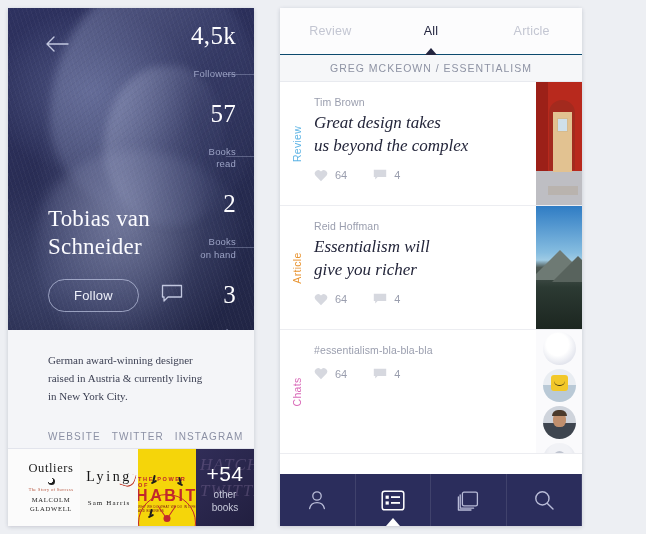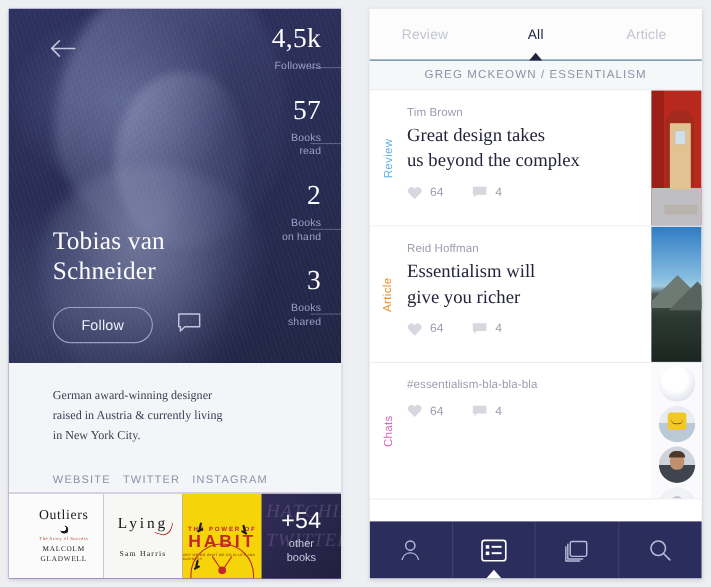--- a/index.html
+++ b/index.html
@@ -14,22 +14,22 @@
     width: 646px; height: 534px;
     background: #edeff3;
     display: flex;
     gap: 26px;
     padding: 8px;
   }
 
   
   .profile-phone {
     position: relative;
-    width: 302px; height: 518px;
-    background: #4c1d95;
+    width: 246px; height: 518px;
+    background: #0c4a6e;
     box-shadow: 0 1px 4px rgba(20,25,60,.18);
     overflow: hidden;
     display: flex;
     flex-direction: column;
   }
   .hero {
     position: relative;
     height: 322px;
     background:
       radial-gradient(ellipse 150px 120px at 34% 26%, rgba(128,140,190,.42), rgba(128,140,190,0) 70%),
@@ -92,21 +92,21 @@
     font-family: "Liberation Serif", serif;
     font-size: 25px;
     color: #fdfdff;
     line-height: 1.08;
     letter-spacing: .3px;
   }
   .stat-label {
     font-size: 9.5px;
     color: #9ba2c4;
     line-height: 1.28;
-    margin-top: 6px;
+    margin-top: 19px;
     letter-spacing: .2px;
   }
   .stat-rule {
     position: absolute;
     right: -6px;
     width: 34px; height: 1px;
     background: rgba(180,188,220,.36);
   }
   .stat.s1 .stat-rule { bottom: 5px; }
   .stat.s2 .stat-rule { bottom: 13px; }
@@ -357,20 +357,21 @@
     font-size: 10.5px;
     color: #9a9eae;
     margin-bottom: 4px;
     letter-spacing: .1px;
   }
   .card-title {
     font-family: "Liberation Serif", serif;
     font-size: 17px;
     line-height: 1.34;
     color: #23253a;
+    font-style: italic;
   }
   .card-meta {
     display: flex; align-items: center;
     gap: 26px;
     margin-top: 11px;
   }
   .meta-item { display: flex; align-items: center; gap: 7px; }
   .meta-count { font-size: 11px; color: #9a9eae; }
   .card-thumb { width: 46px; flex-shrink: 0; overflow: hidden; }
 

